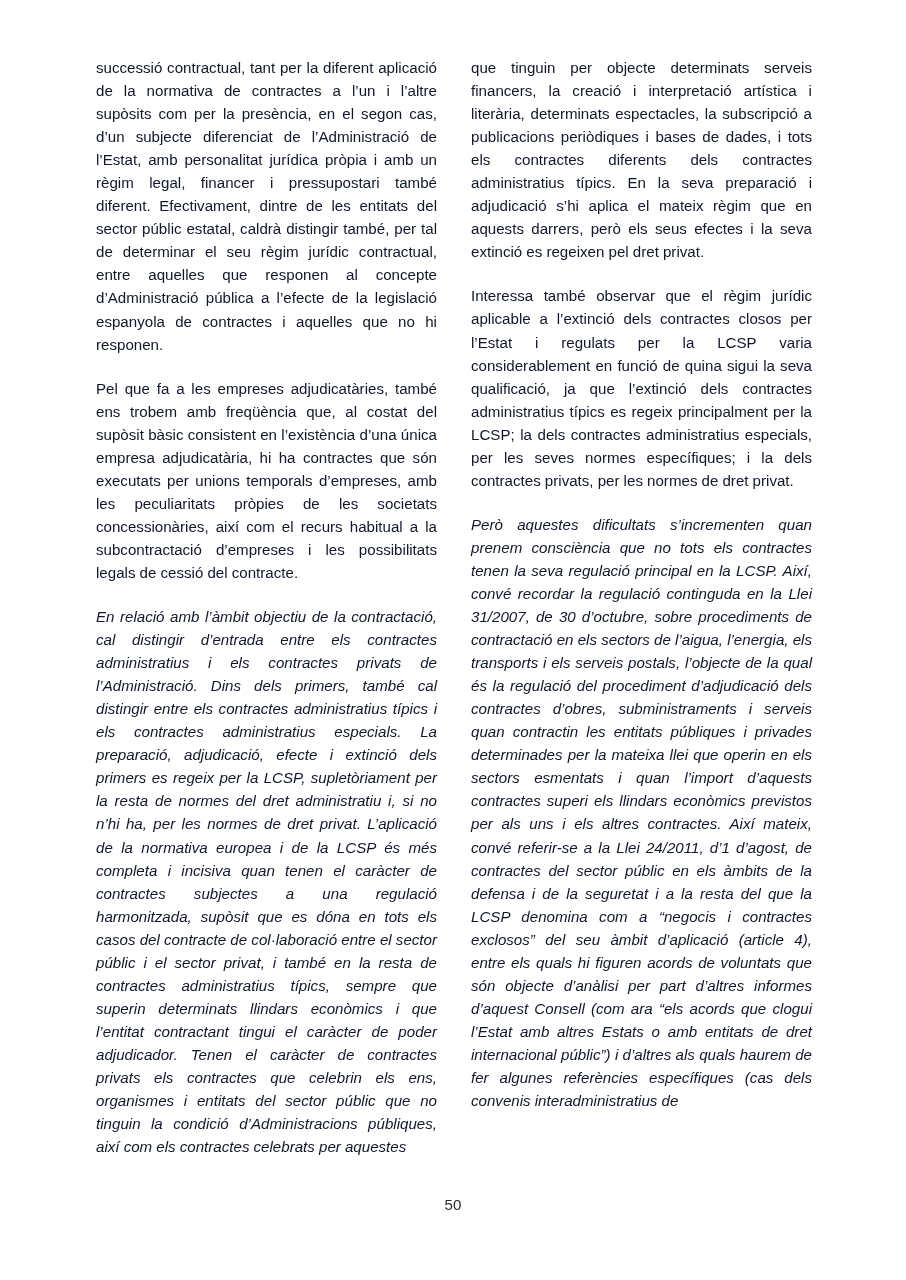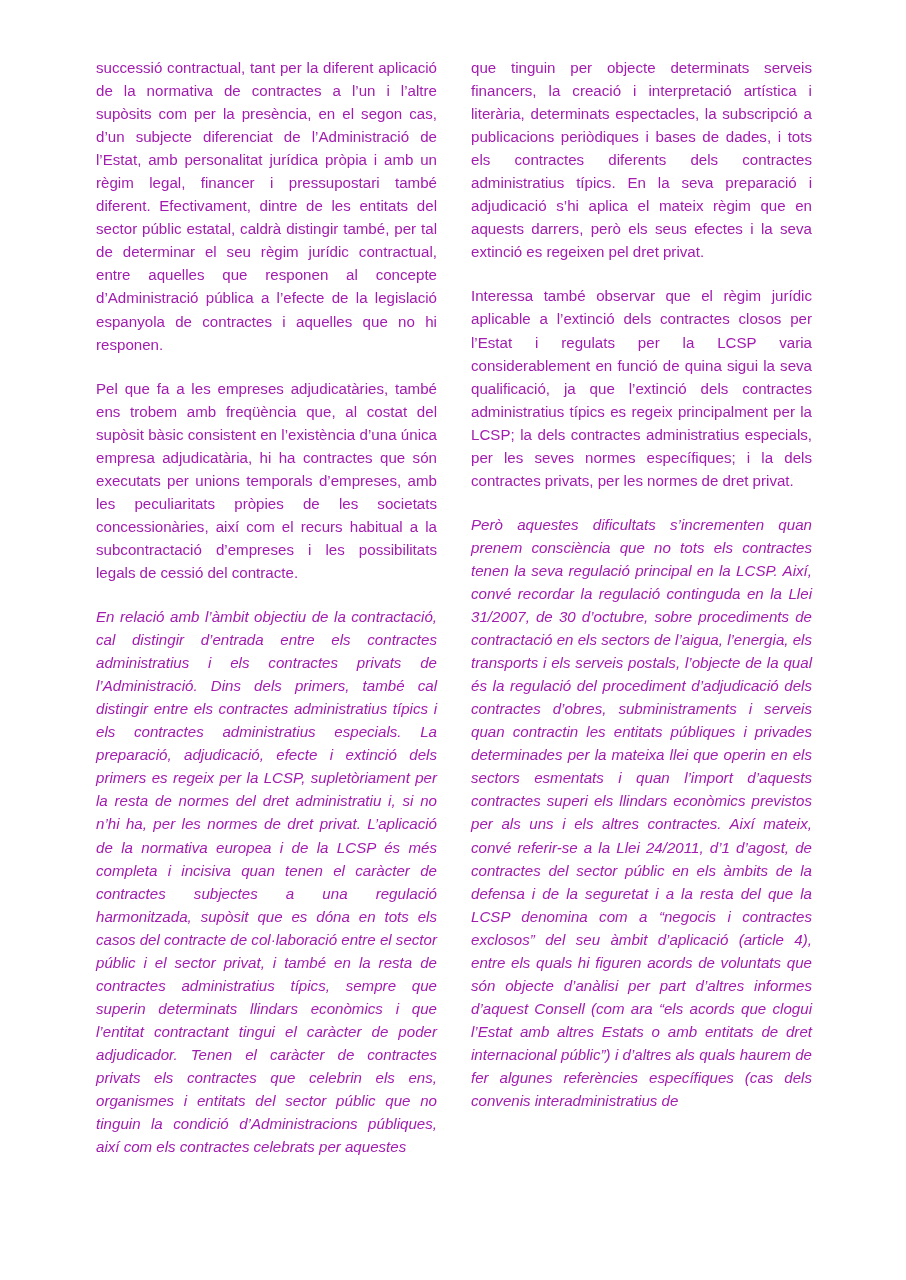--- a/index.html
+++ b/index.html
@@ -37,21 +37,21 @@
   }
   .column p {
     margin: 0 0 21px 0;
     font-size: 15.1px;
     line-height: 23.05px;
     text-align: justify;
     text-justify: inter-word;
     hyphens: none;
     word-spacing: -0.1px;
     letter-spacing: 0.01px;
-    color: #a21caf;
+    color: #0f172a;
   }
   .column p:last-child {
     margin-bottom: 0;
     font-style: italic;
   }
   .page-number {
     position: absolute;
     left: 0;
     right: 0;
     top: 1196px;
@@ -75,14 +75,15 @@
     </div>
 
     <div class="column">
       <p>que tinguin per objecte determinats serveis financers, la creació i interpretació artística i literària, determinats espectacles, la subscripció a publicacions periòdiques i bases de dades, i tots els contractes diferents dels contractes administratius típics. En la seva preparació i adjudicació s’hi aplica el mateix règim que en aquests darrers, però els seus efectes i la seva extinció es regeixen pel dret privat.</p>
       <p>Interessa també observar que el règim jurídic aplicable a l’extinció dels contractes closos per l’Estat i regulats per la LCSP varia considerablement en funció de quina sigui la seva qualificació, ja que l’extinció dels contractes administratius típics es regeix principalment per la LCSP; la dels contractes administratius especials, per les seves normes específiques; i la dels contractes privats, per les normes de dret privat.</p>
       <p>Però aquestes dificultats s’incrementen quan prenem consciència que no tots els contractes tenen la seva regulació principal en la LCSP. Així, convé recordar la regulació continguda en la Llei 31/2007, de 30 d’octubre, sobre procediments de contractació en els sectors de l’aigua, l’energia, els transports i els serveis postals, l’objecte de la qual és la regulació del procediment d’adjudicació dels contractes d’obres, subministraments i serveis quan contractin les entitats públiques i privades determinades per la mateixa llei que operin en els sectors esmentats i quan l’import d’aquests contractes superi els llindars econòmics previstos per als uns i els altres contractes. Així mateix, convé referir-se a la Llei 24/2011, d’1 d’agost, de contractes del sector públic en els àmbits de la defensa i de la seguretat i a la resta del que la LCSP denomina com a “negocis i contractes exclosos” del seu àmbit d’aplicació (article 4), entre els quals hi figuren acords de voluntats que són objecte d’anàlisi per part d’altres informes d’aquest Consell (com ara “els acords que clogui l’Estat amb altres Estats o amb entitats de dret internacional públic”) i d’altres als quals haurem de fer algunes referències específiques (cas dels convenis interadministratius de</p>
     </div>
 
   </div>
 
+  <div class="page-number">50</div>
 
 </div>
 
 </body></html>

